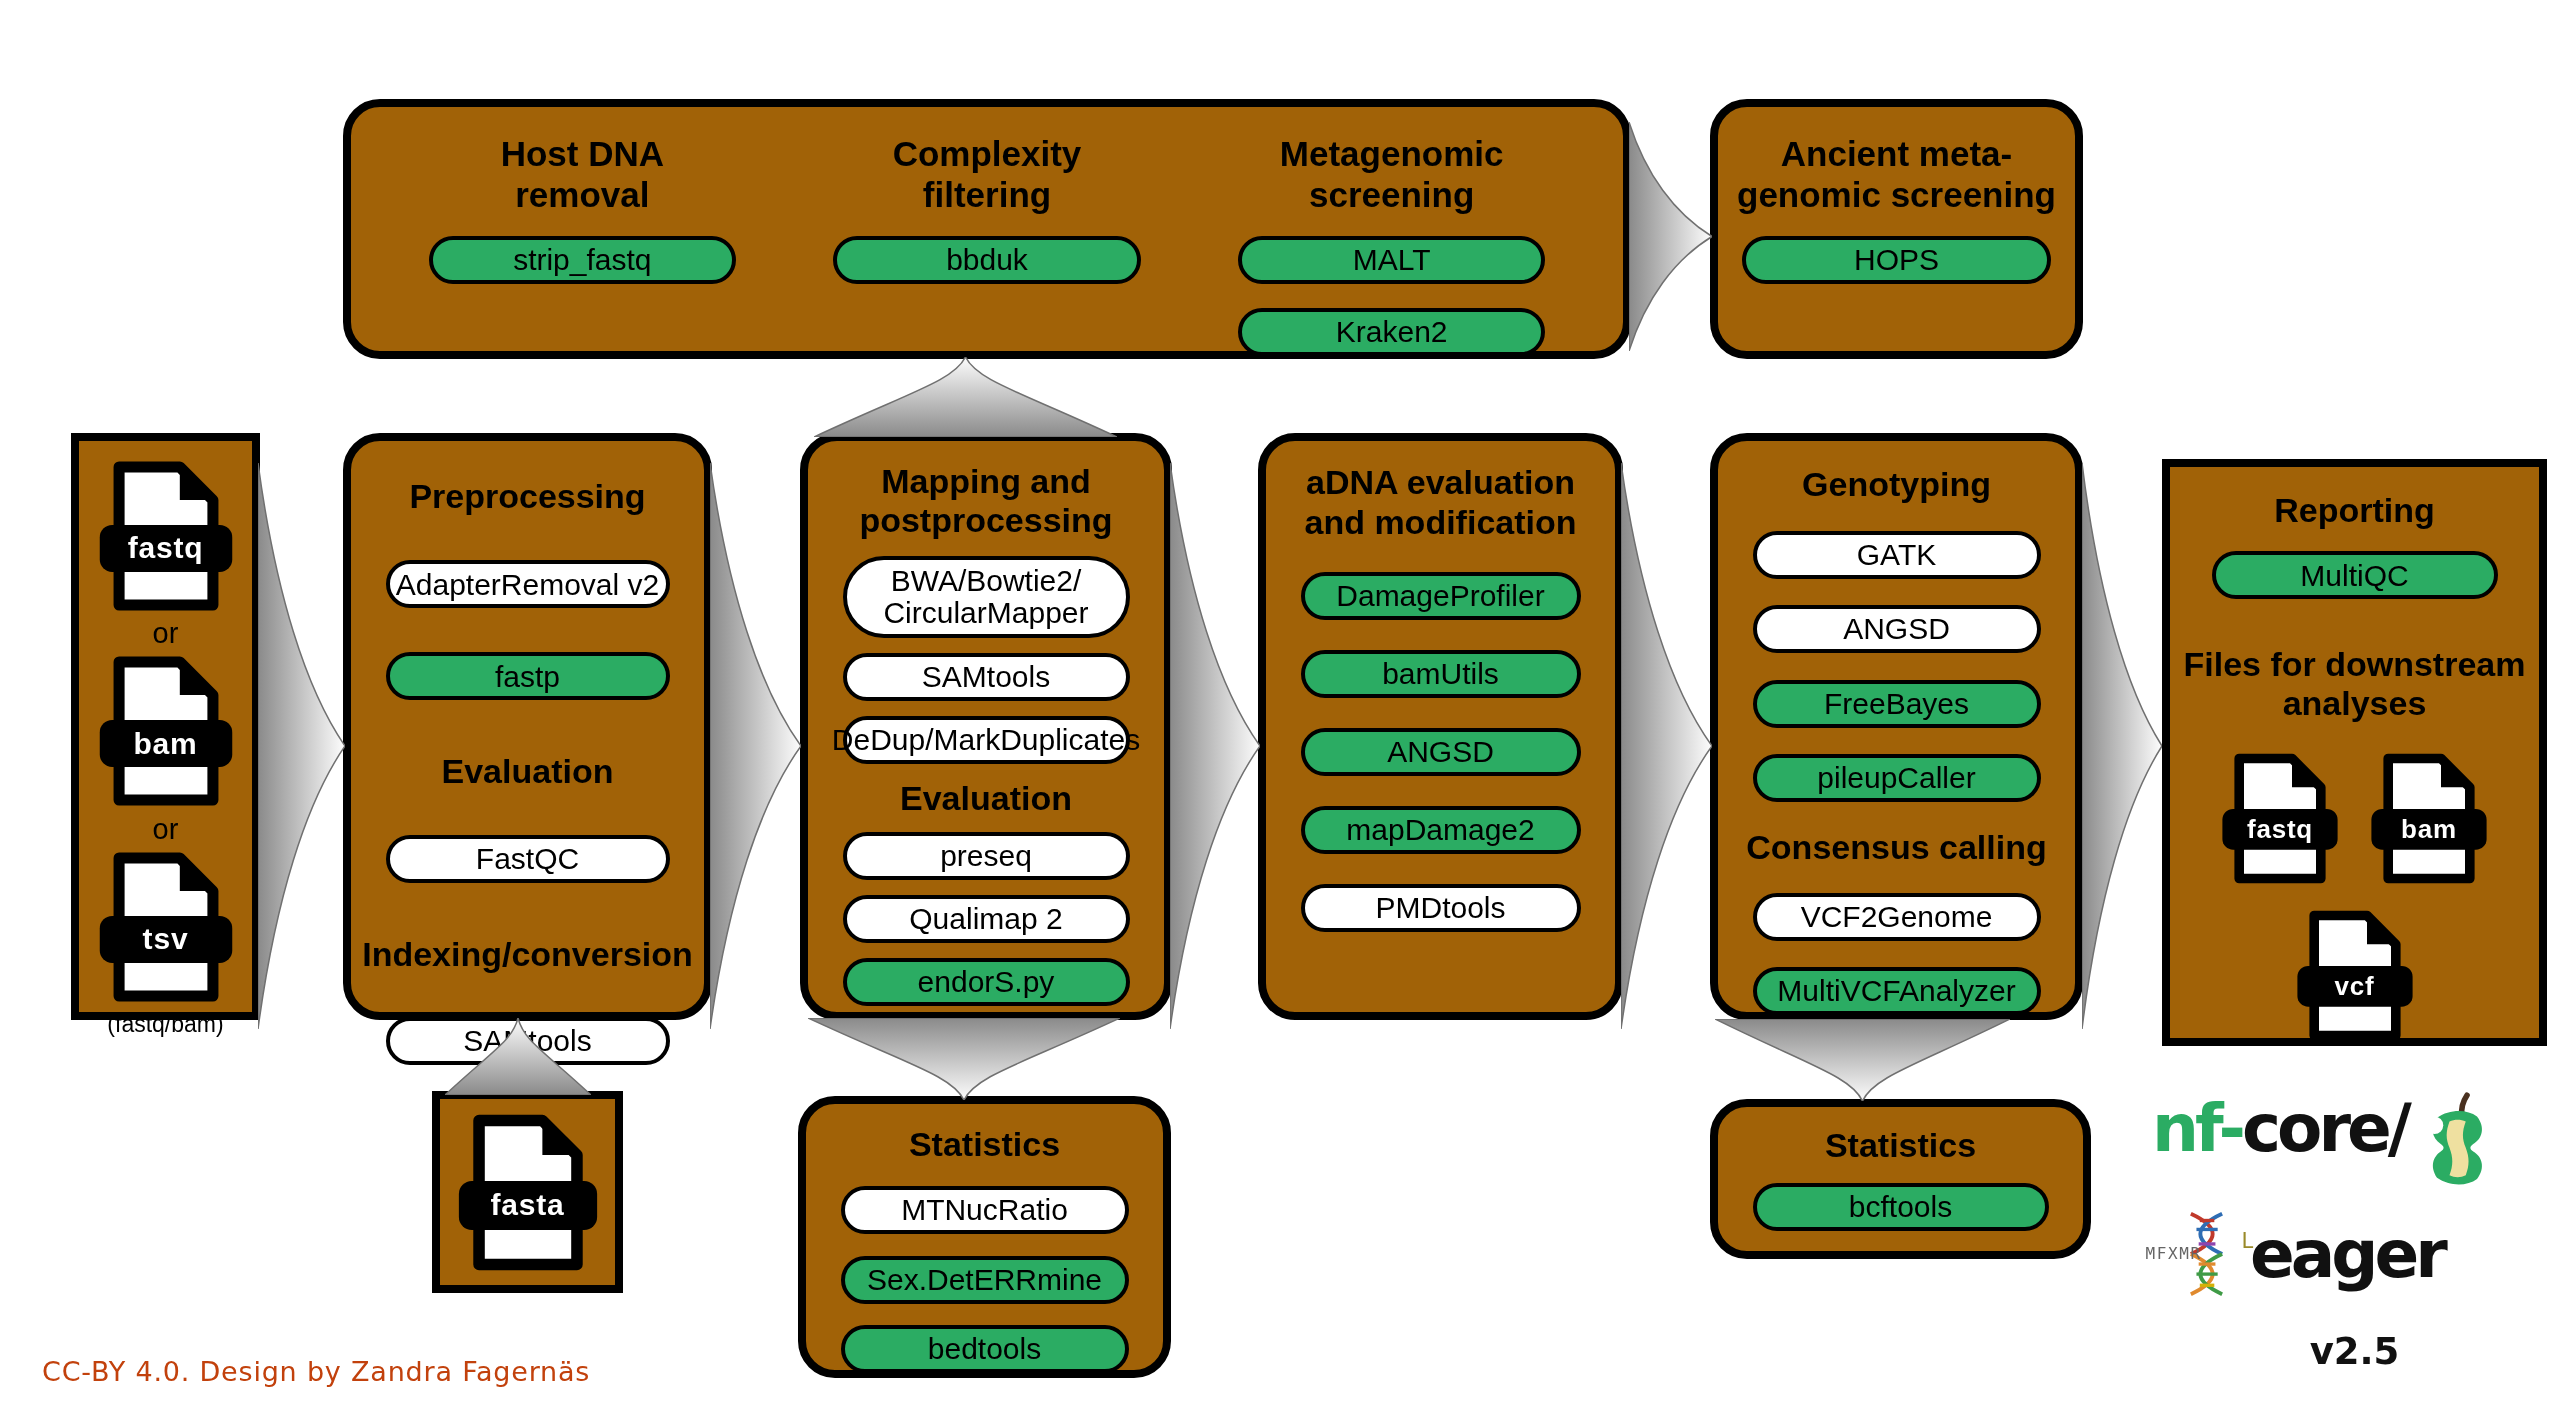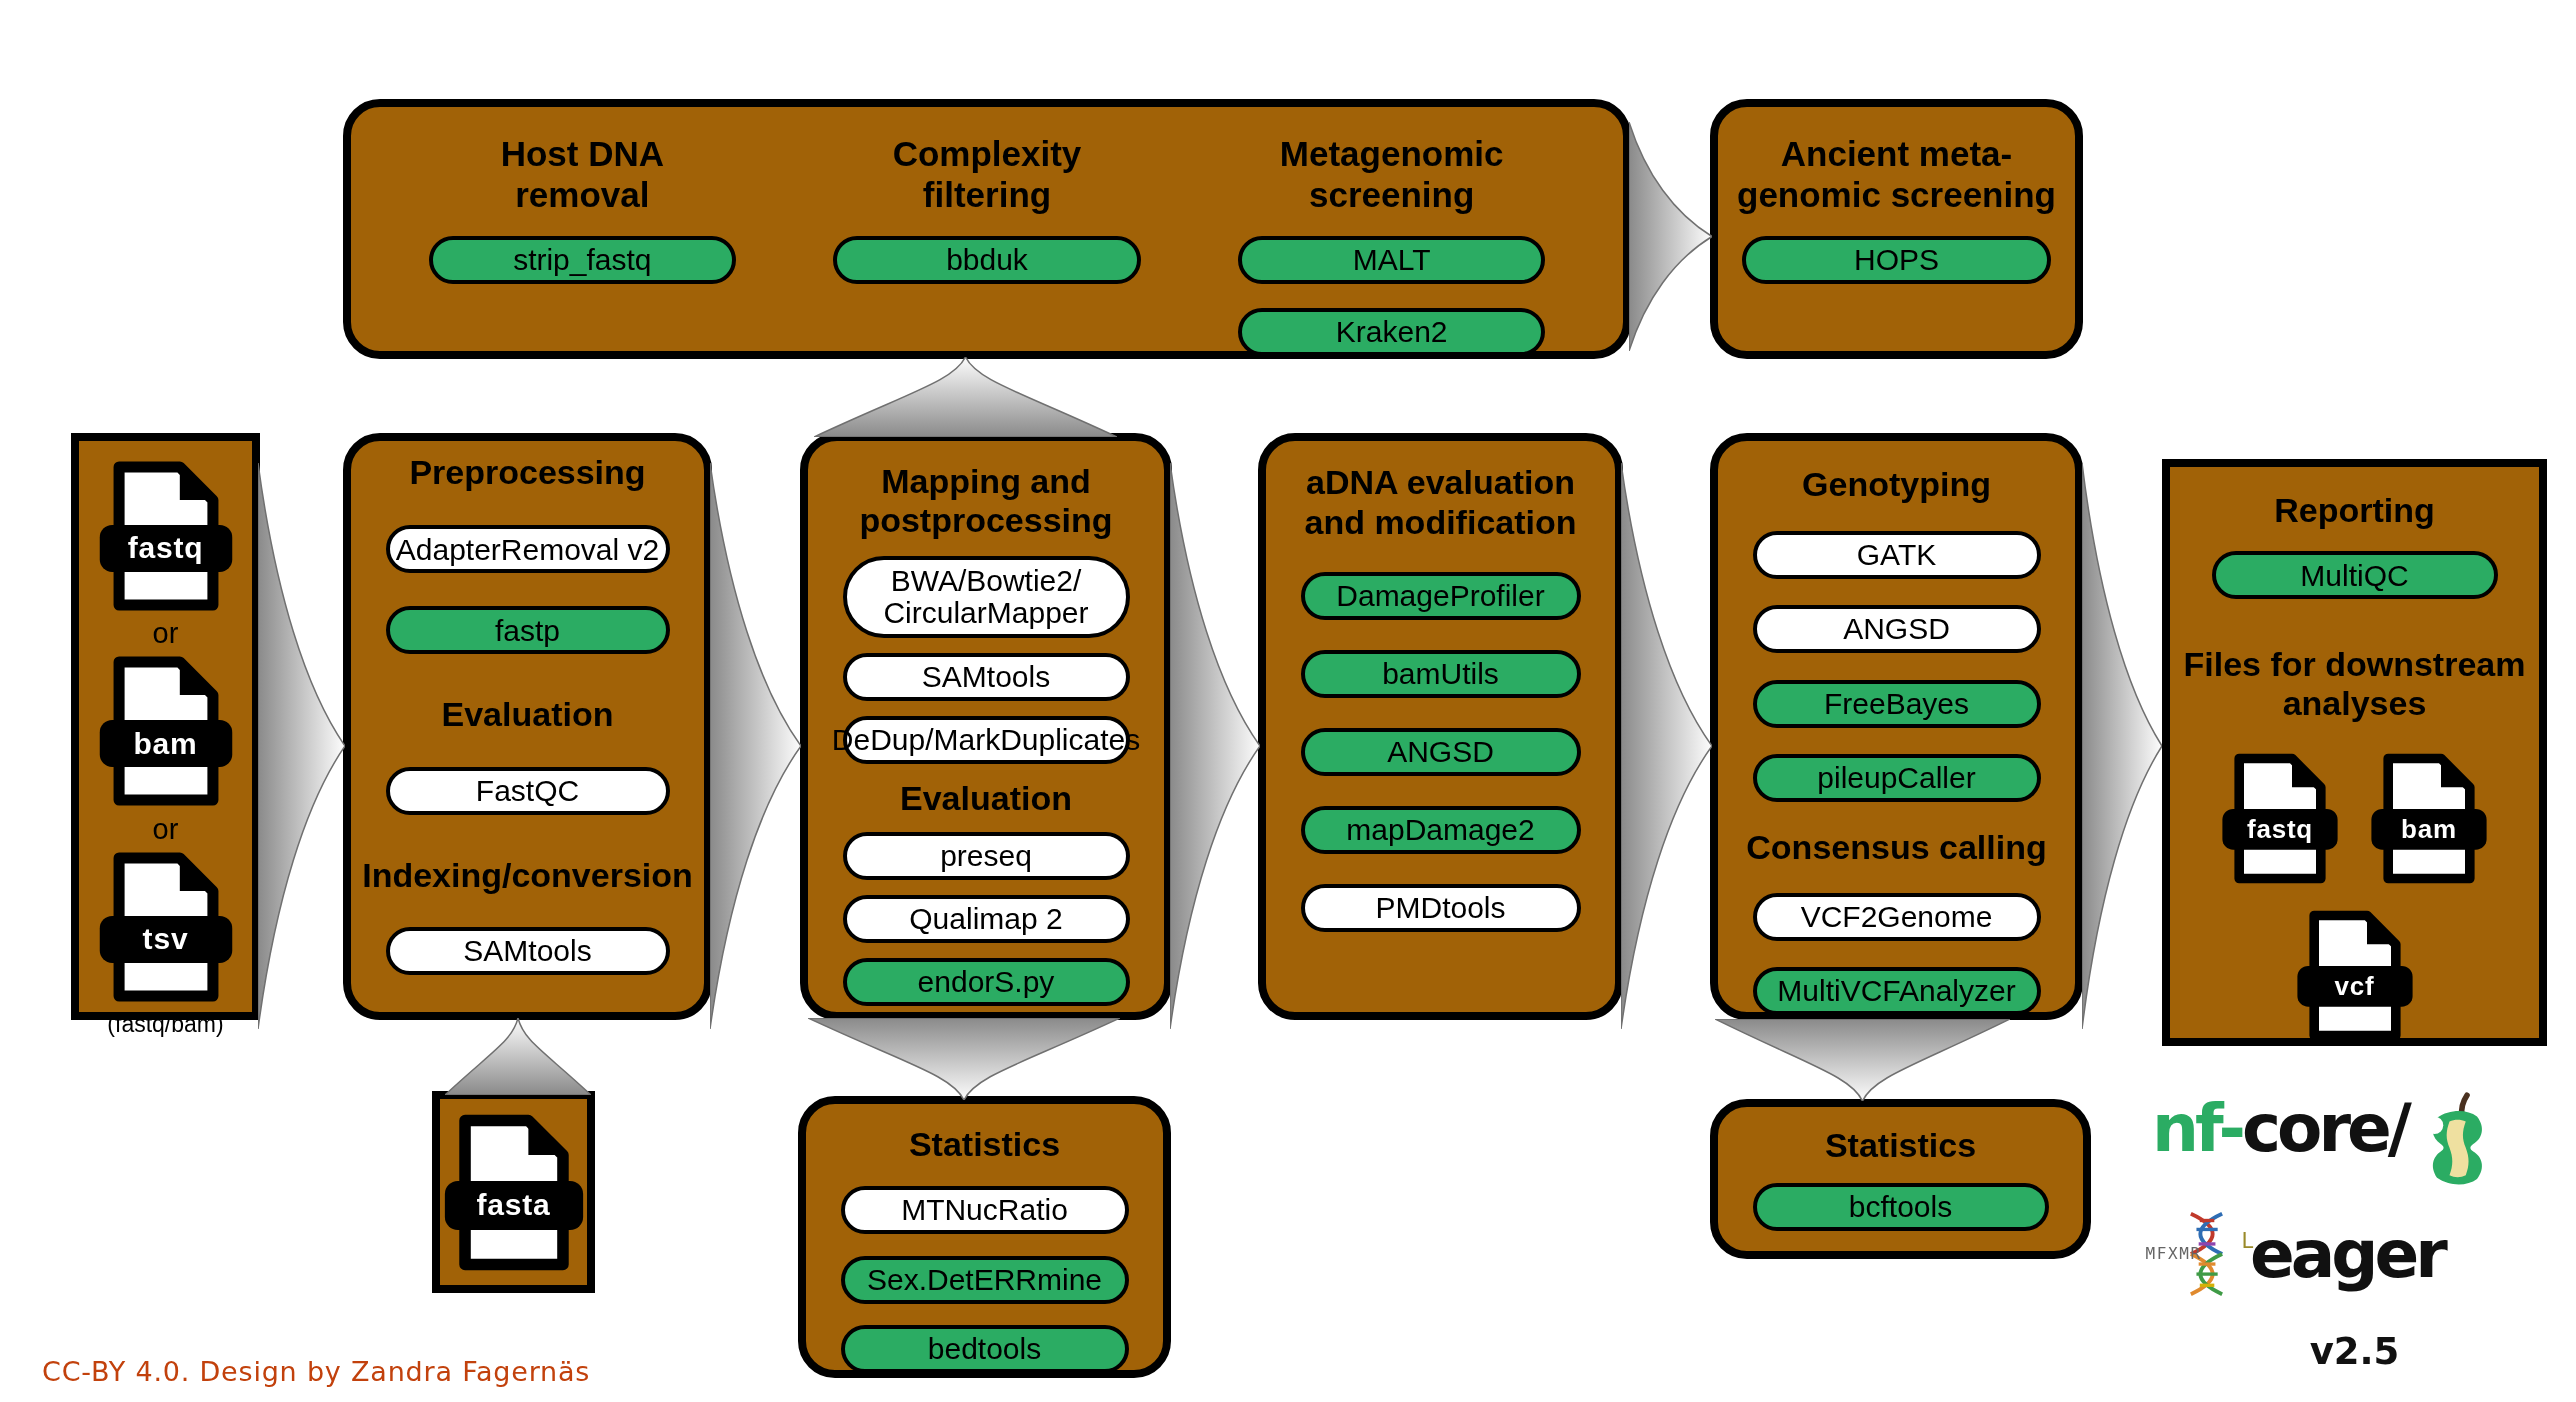--- a/index.html
+++ b/index.html
@@ -27,21 +27,21 @@
   .icon-xl{width:144px;height:159px;}  .icon-xl .file-label{font-size:30px;}
   
   .host{display:flex;flex-direction:row;padding:27px 29px 0 29px;}
   .host-col{flex:1;display:flex;flex-direction:column;align-items:center;}
   .host-col .hdr{font-size:35px;margin-bottom:21px;}
   .host-col .pill{width:76%;margin-bottom:24px;}
   .ancient{padding-top:27px;}
   .ancient .hdr{font-size:35px;margin-bottom:21px;}
   .ancient .pill{width:calc(100% - 48px);}
   
-  .pre-p{gap:33px;padding-top:12px;}
+  .pre-p{gap:44px;padding-top:36px;}
   .map-p{gap:15px;padding-top:21px;}
   .adna-p{gap:30px;padding-top:22.4px;}
   .geno-p{gap:26.4px;padding-top:24px;}
   .rep-p{padding-top:24px;}
   .stats-p{gap:21.6px;padding-top:21px;}
   .bcf-p{gap:17.6px;padding-top:19px;}
   .sub-space{margin-top:8px;}
   
   .input-p{gap:7.2px;padding-top:19px;}
   .or-label{font-size:29px;line-height:1;}
@@ -211,21 +211,21 @@
       </div>
     </div>
     <div class="file-icon icon-md rep-vcf">
       <svg viewBox="0 0 100 110">
           <use href="#file-shape"></use>
         </svg>
       <span class="file-label">vcf</span>
     </div>
   </div>
 
-  <div class="box square panel fasta-p" style="left:432px;top:1091px;width:163px;height:202px">
+  <div class="box square panel fasta-p" style="left:432px;top:1091px;width:191px;height:202px">
     <div class="file-icon icon-xl">
       <svg viewBox="0 0 100 110">
           <use href="#file-shape"></use>
         </svg>
       <span class="file-label">fasta</span>
     </div>
   </div>
 
   <div class="box rounded panel stats-p" style="left:798px;top:1096px;width:373px;height:282px">
     <div class="hdr">Statistics</div>

